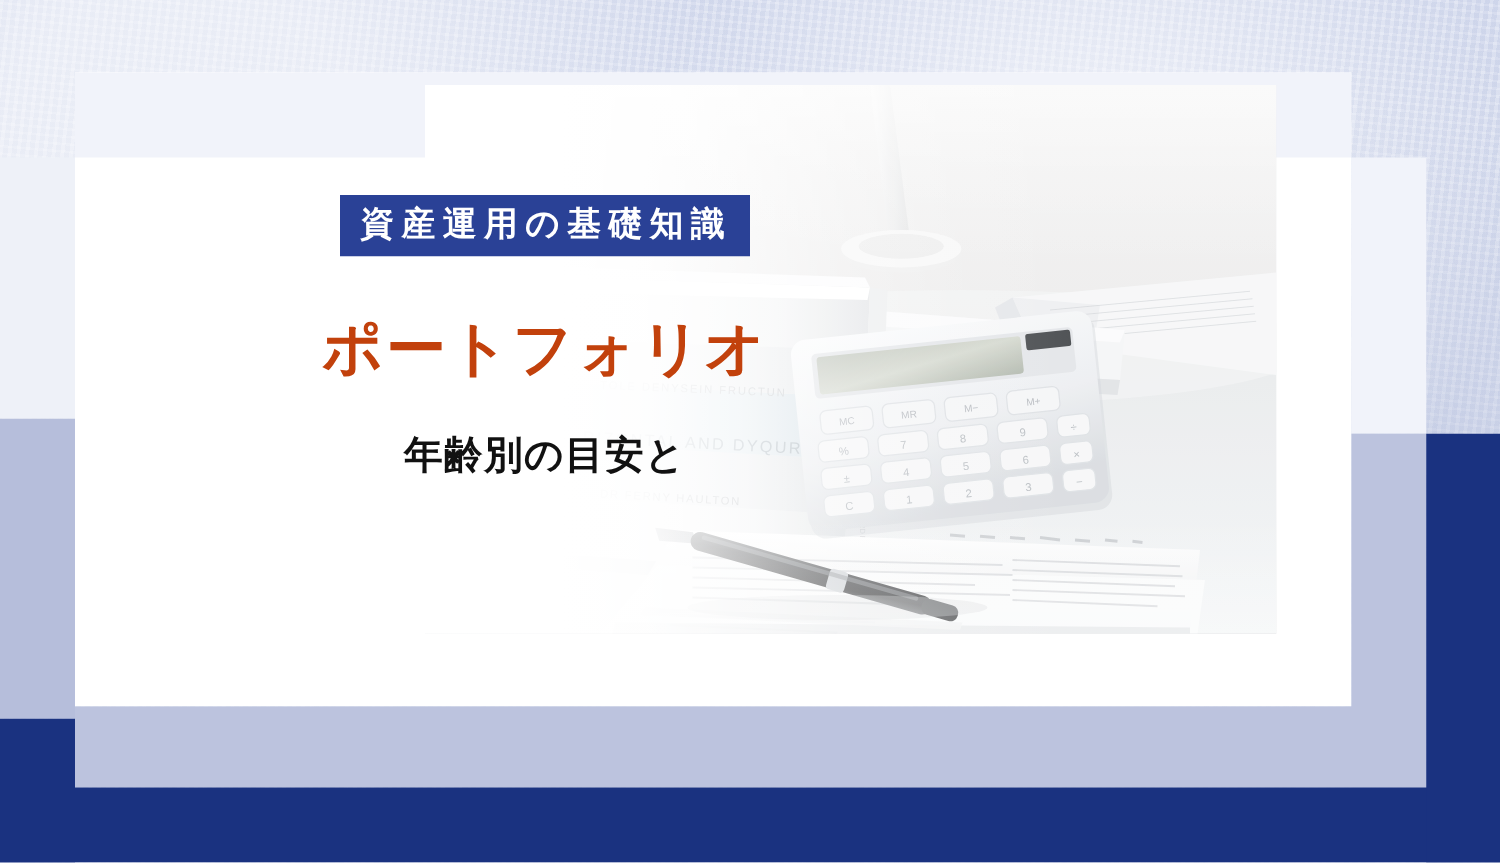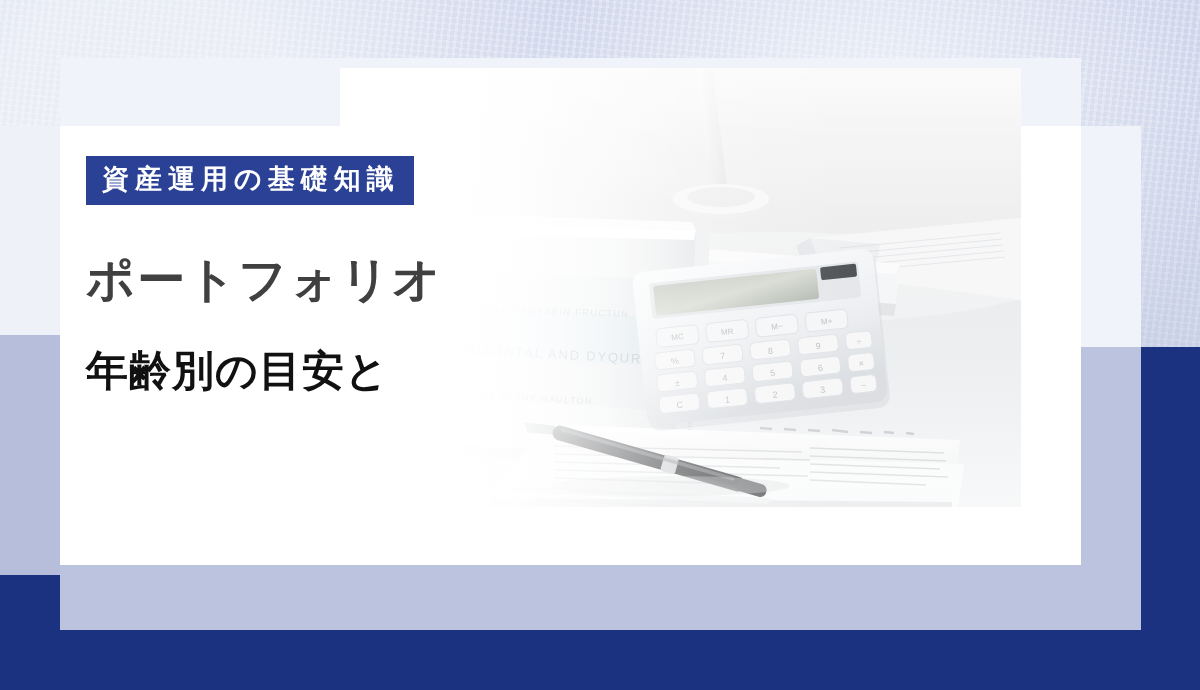--- a/index.html
+++ b/index.html
@@ -100,48 +100,48 @@
       rgba(255,255,255,.55) 0%,
       rgba(255,255,255,.18) 16%,
       rgba(255,255,255,0) 34%,
       rgba(255,255,255,0) 78%,
       rgba(255,255,255,.30) 100%);
     pointer-events:none;
   }
 
   
   .content{
-    position:absolute;left:86px;top:156px;width:700px;z-index:5;
+    position:absolute;left:86px;top:156px;width:700px;z-index:5;text-align:center;
   }
   .badge{
     display:inline-block;
     background:#2a4196;
     color:#ffffff;
     font-weight:700;
     font-size:27px;
     line-height:1;
     letter-spacing:6px;
     padding:10px 14px 12px 16px;
     white-space:nowrap;
   }
   .title{
     margin-top:42px;
-    color:#404040;
+    color:#c2410c;
     font-weight:700;
     font-size:48px;
     line-height:1.36;
     letter-spacing:2px;
     white-space:nowrap;
   }
   .title .line{display:block;}
   .subtitle{
     margin-top:30px;
     color:#111111;
     font-weight:700;
-    font-size:42px;
+    font-size:31px;
     line-height:1.40;
     letter-spacing:1px;
     white-space:nowrap;
   }
   .subtitle .line{display:block;}
 </style>
 </head>
 <body>
 
 <div class="stage">

